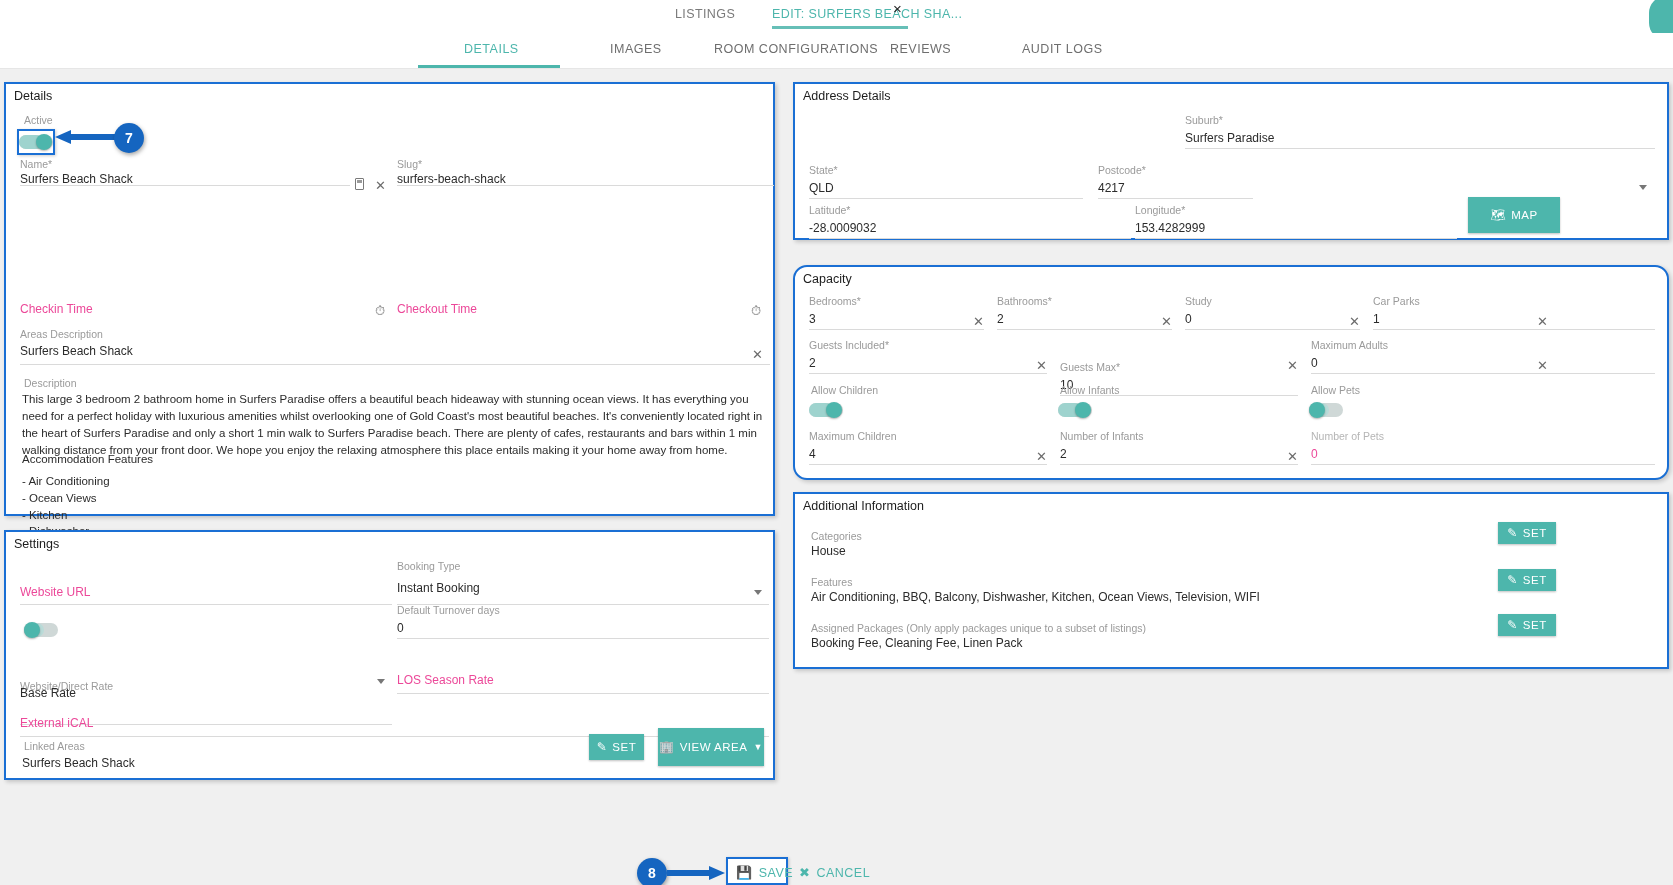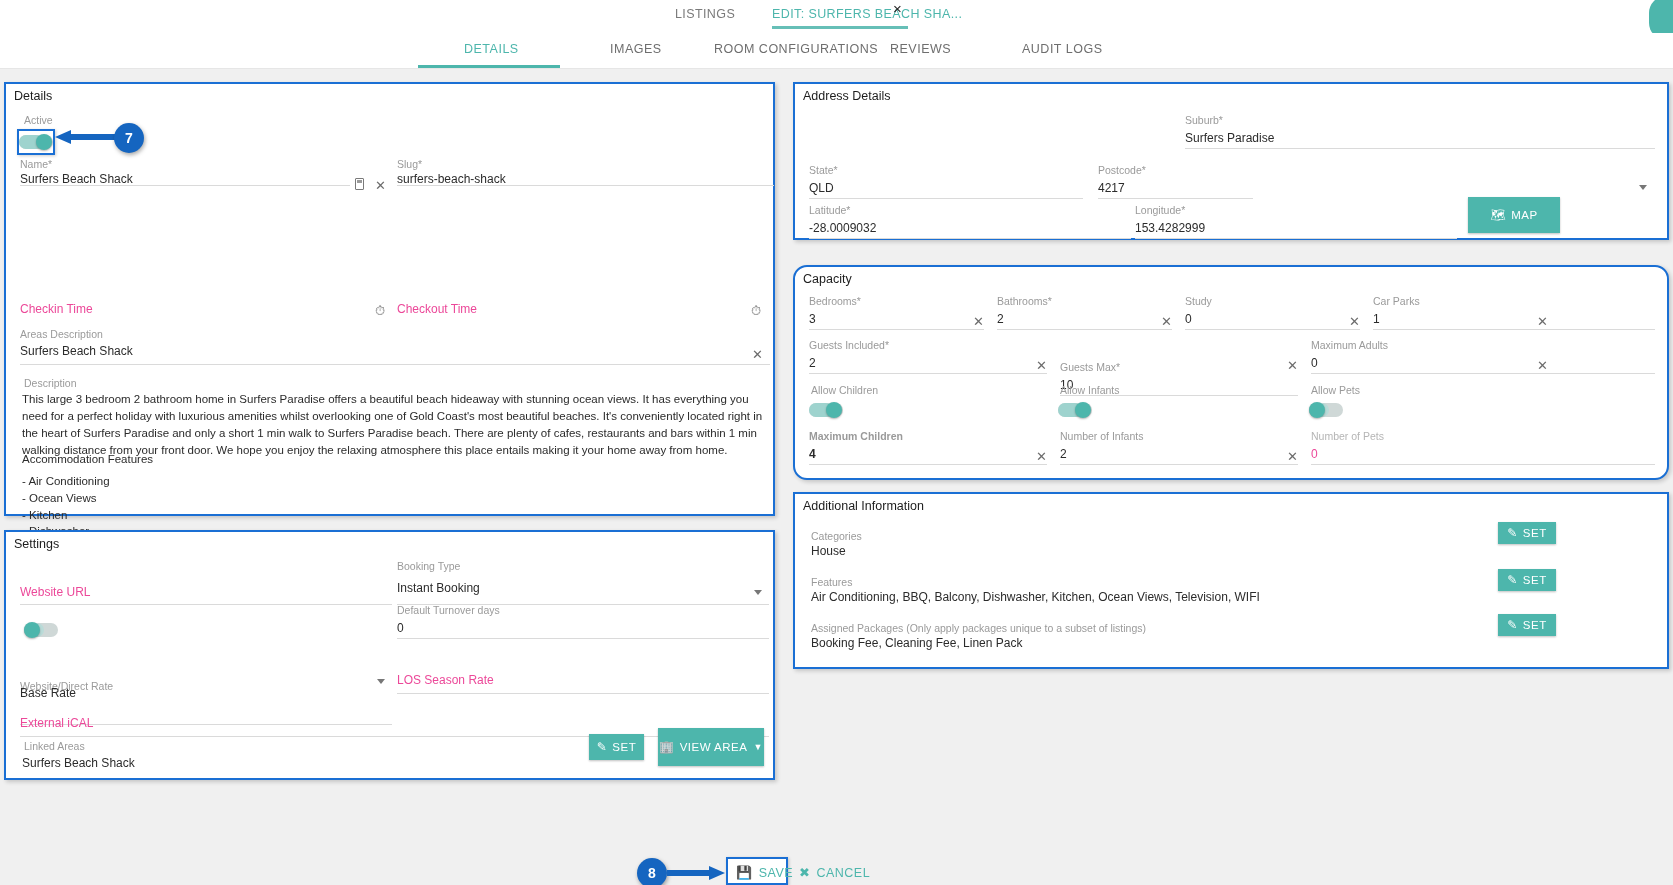--- a/index.html
+++ b/index.html
@@ -398,21 +398,21 @@
   <div class="toggle on" style="left:263px; top:136px;">
     <div class="track-on"></div>
       <div class="knob"></div>
   </div>
   <div class="fld-label" style="left:516px; top:117px;">Allow Pets</div>
   <div class="toggle off" style="left:514px; top:136px;">
     <div class="track-on"></div>
       <div class="knob"></div>
   </div>
 
-  <div class="fld" style="left:14px; top:163px; width:238px; height:35px;font-weight:bold;">
+  <div class="fld" style="left:14px; top:163px; width:238px; height:35px;">
     <div class="fld-label">Maximum Children</div>
     <div class="fld-value" style="top:17px;">4</div>
     <div class="fld-underline"></div>
   </div>
   <div class="icon-x" style="left:241px; top:183px;">✕</div>
 
   <div class="fld" style="left:265px; top:163px; width:238px; height:35px;">
     <div class="fld-label">Number of Infants</div>
     <div class="fld-value" style="top:17px;">2</div>
     <div class="fld-underline"></div>

